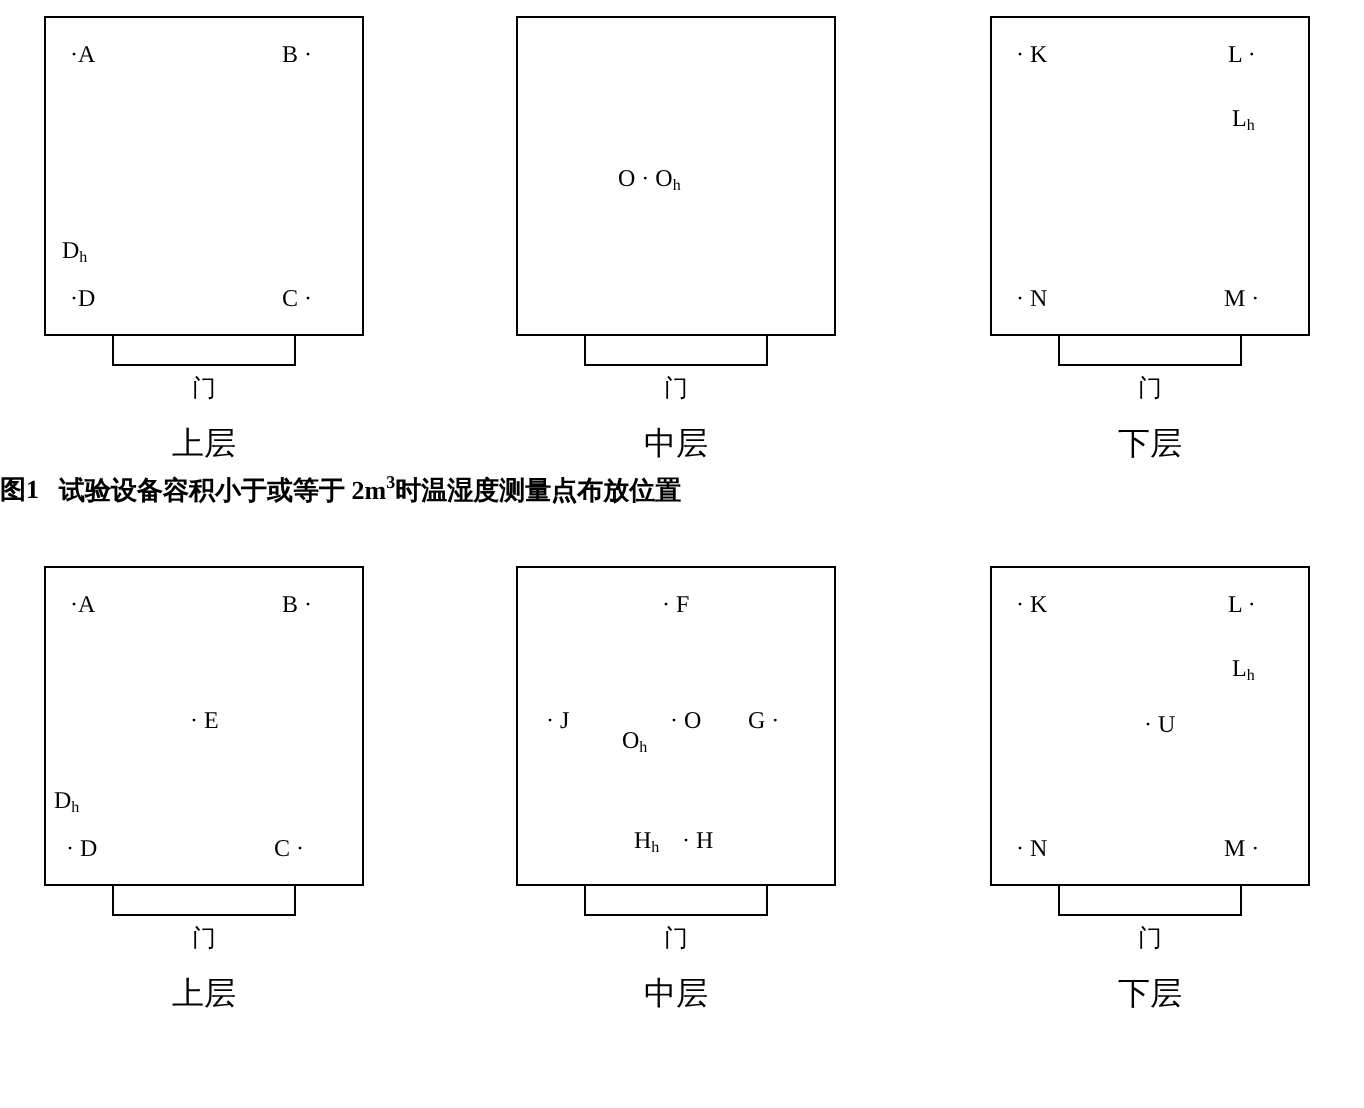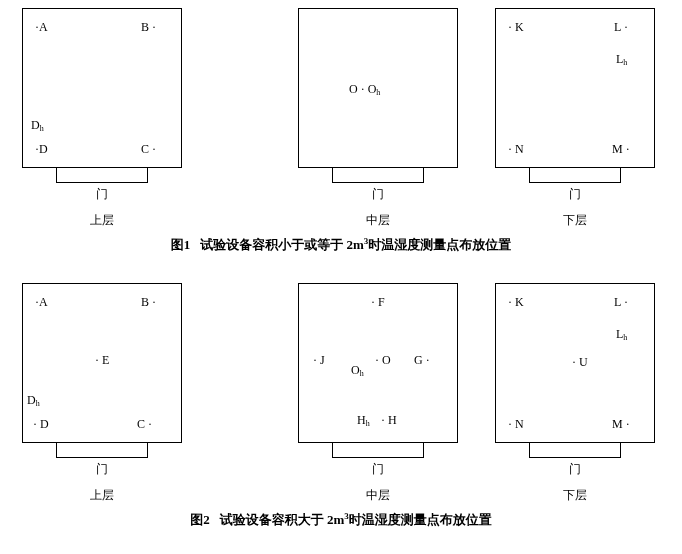--- a/index.html
+++ b/index.html
@@ -27,21 +27,21 @@
     position: relative;
     width: 682px;
     height: 218px;
   }
   .panel {
     position: absolute;
     top: 0;
     width: 162px;
   }
   .panel.p1 { left: 22px; }
-  .panel.p2 { left: 258px; margin-left: 40px; }
+  .panel.p2 { left: 258px; }
   .panel.p3 { left: 495px; }
 
   .box {
     position: relative;
     width: 160px;
     height: 160px;
     border: 1px solid #000000;
     box-sizing: border-box;
   }
   
@@ -65,40 +65,39 @@
   }
   .door-label {
     width: 160px;
     text-align: center;
     font-size: 12px;
     margin-top: 2px;
   }
   .layer-label {
     width: 160px;
     text-align: center;
-    font-size: 12px;
+    font-size: 16px;
     margin-top: 9px;
   }
 
   .pt {
     position: absolute;
     font-size: 12px;
     white-space: nowrap;
     line-height: 1;
   }
   .pt sub {
     font-size: 8px;
     vertical-align: baseline;
     position: relative;
     bottom: -2px;
   }
 
   .caption {
     width: 682px;
-    text-align: center;
     font-size: 13px;
     font-weight: bold;
     margin-top: 10px;
     font-family: "Liberation Serif", serif;
   }
   .caption .cap-num { margin-right: 10px; }
   .caption sup {
     font-size: 9px;
     vertical-align: super;
   }
@@ -222,18 +221,15 @@
       <div class="door-bracket">
         <span class="dseg left"></span>
         <span class="dseg right"></span>
         <span class="dseg bottom"></span>
       </div>
       <div class="door-label">门</div>
       <div class="layer-label">下层</div>
     </div>
 
   </div>
-  <div class="caption">
-    <span class="cap-num">图2</span><span>试验设备容积大于 2m</span><sup>3</sup><span>时温湿度测量点布放位置</span>
-  </div>
 </div>
 
 <div class="page-footer"></div>
 
 </body></html>

